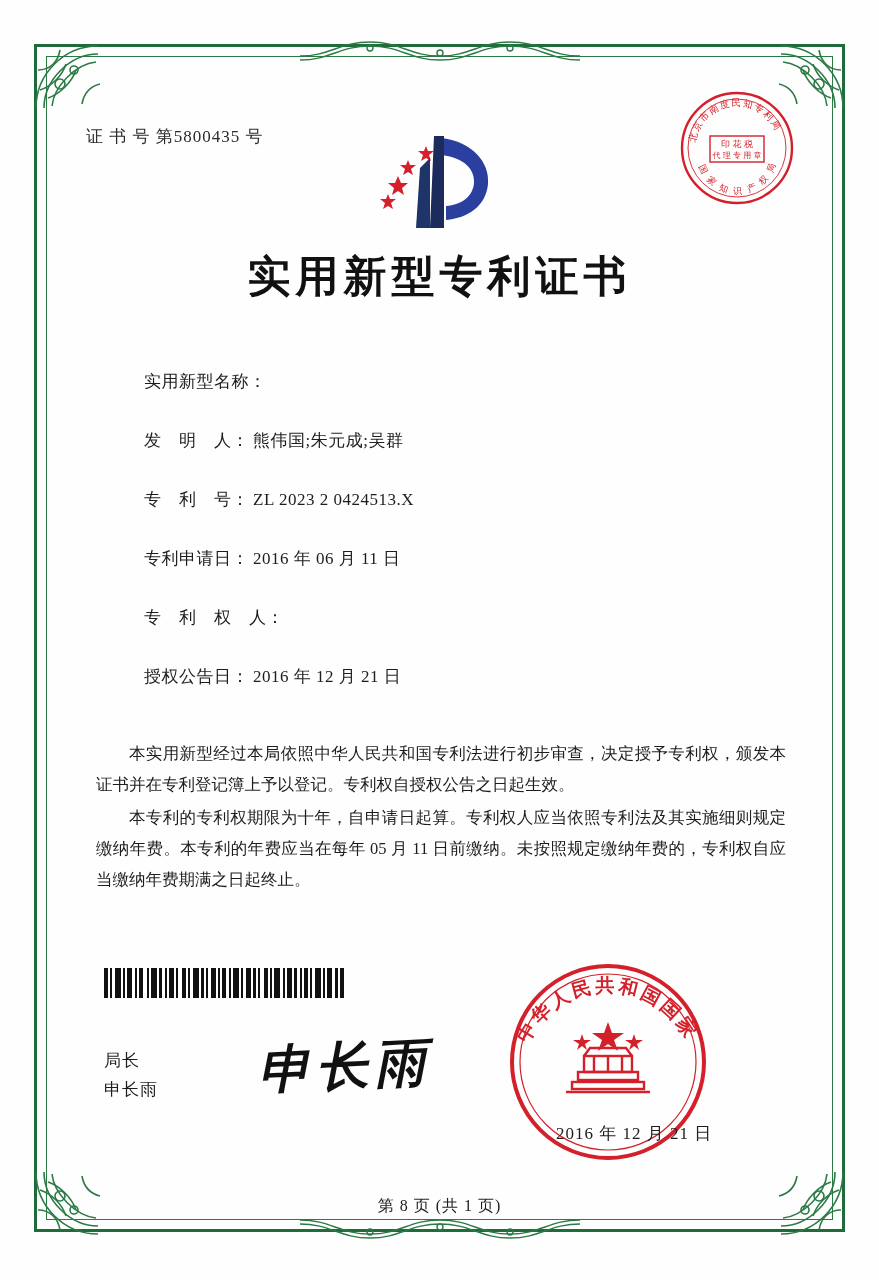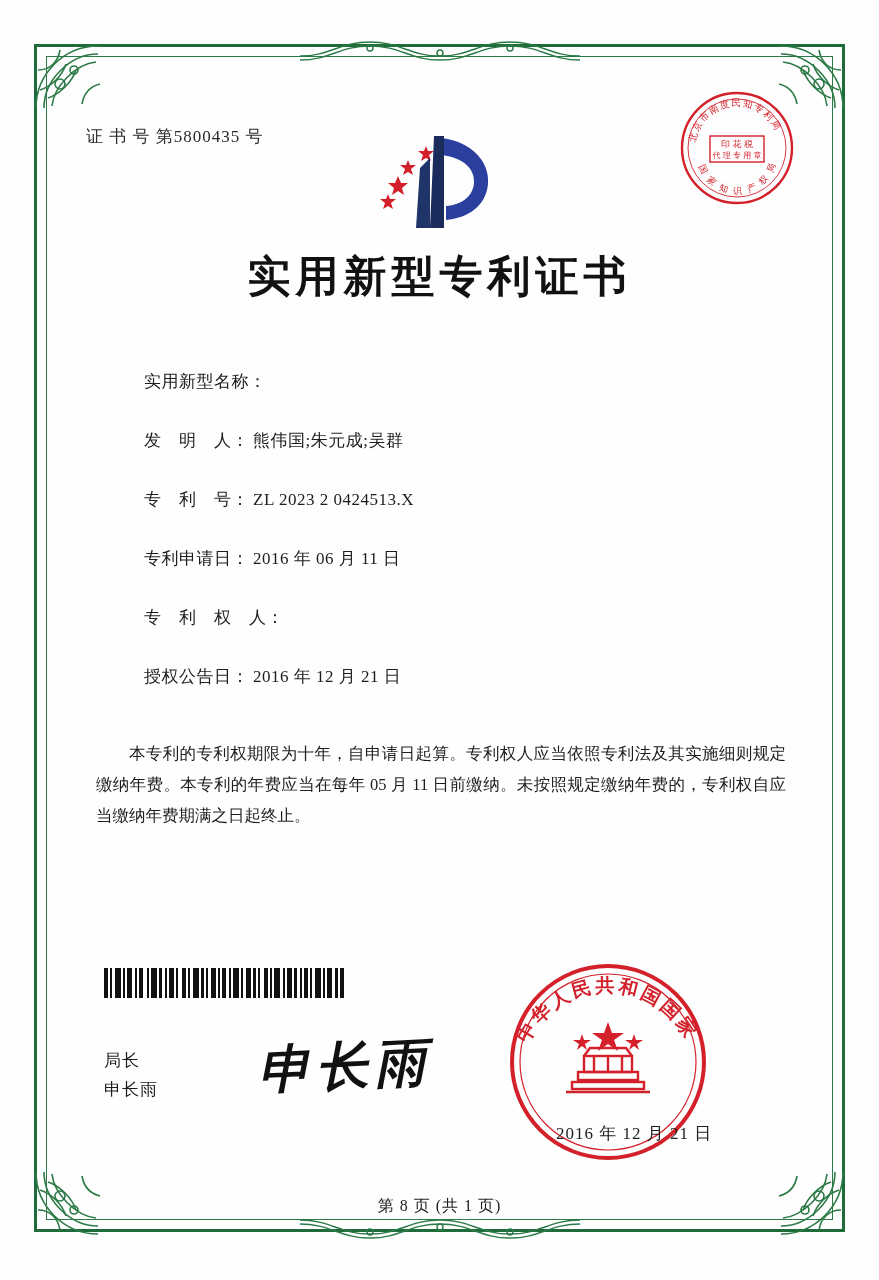--- a/index.html
+++ b/index.html
@@ -331,20 +331,21 @@
     <div class="field-row">
       <span class="field-label">专　利　权　人：</span>
     </div>
     <div class="field-row">
       <span class="field-label">授权公告日：</span>
       <span class="field-value">2016 年 12 月 21 日</span>
     </div>
   </div>
 
   <div class="body-text">
+    <p>本实用新型经过本局依照中华人民共和国专利法进行初步审查，决定授予专利权，颁发本证书并在专利登记簿上予以登记。专利权自授权公告之日起生效。</p>
     <p>本专利的专利权期限为十年，自申请日起算。专利权人应当依照专利法及其实施细则规定缴纳年费。本专利的年费应当在每年 05 月 11 日前缴纳。未按照规定缴纳年费的，专利权自应当缴纳年费期满之日起终止。</p>
   </div>
 
   <div class="barcode">
     <span style="width:4px;background:#111"></span>
       <span style="width:2px;background:#fff"></span>
     <span style="width:2px;background:#111"></span>
       <span style="width:3px;background:#fff"></span>
     <span style="width:6px;background:#111"></span>
       <span style="width:2px;background:#fff"></span>

